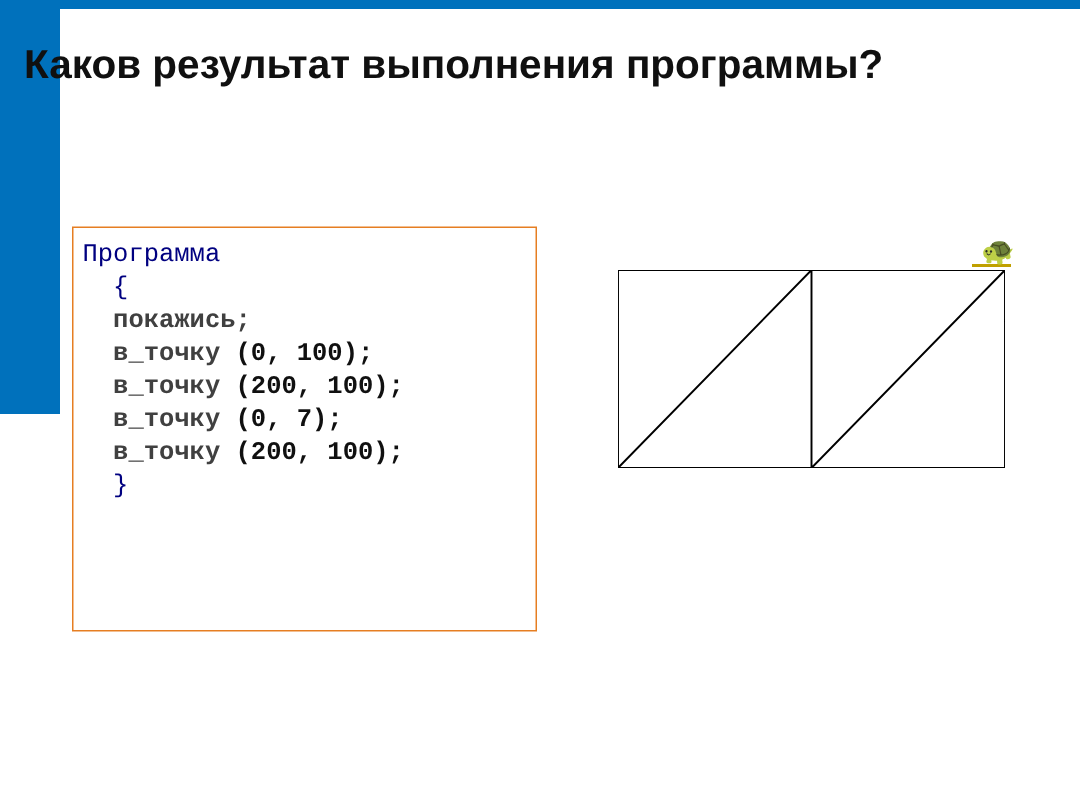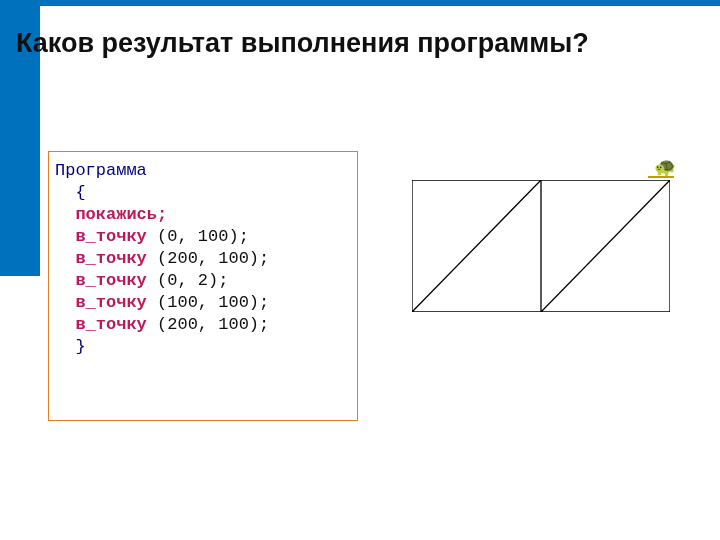--- a/index.html
+++ b/index.html
@@ -40,22 +40,22 @@
     padding: 8px 6px;
     font-family: "Courier New", monospace;
     font-size: 17px;
     line-height: 22px;
     color: #000080;
     font-weight: bold;
     margin-top: 36px;
   }
   .code-box .line { white-space: pre; }
   .plain { color: #000080; font-weight: normal; }
-  .kw { color: #be185d; font-weight: bold; }
-  .arg { color: #101010; font-weight: normal; }
+  .kw { color: #404040; font-weight: bold; }
+  .arg { color: #101010; font-weight: bold; }
   .drawing {
     position: absolute;
     top: 180px; left: 412px;
     width: 258px; height: 132px;
   }
   .turtle {
     position: absolute;
     top: 156px; left: 654px;
     font-size: 18px;
     color: #000;
@@ -74,22 +74,21 @@
 <div class="side-bar"></div>
 
 <h1 class="title">Каков результат выполнения программы?</h1>
 
 <div class="code-box">
   <div class="line plain">Программа</div>
   <div class="line plain">  {</div>
   <div class="line kw">  покажись;</div>
   <div class="line"><span class="kw">  в_точку</span><span class="arg"> (0, 100);</span></div>
   <div class="line"><span class="kw">  в_точку</span><span class="arg"> (200, 100);</span></div>
-  <div class="line"><span class="kw">  в_точку</span><span class="arg"> (0, 2);</span></div>
-  <div class="line"><span class="kw">  в_точку</span><span class="arg"> (100, 100);</span></div>
+  <div class="line"><span class="kw">  в_точку</span><span class="arg"> (0, 7);</span></div>
   <div class="line"><span class="kw">  в_точку</span><span class="arg"> (200, 100);</span></div>
   <div class="line plain">  }</div>
 </div>
 
 <svg class="drawing" preserveAspectRatio="none" viewBox="0 0 200 100">
   <path fill="none" stroke="#000" stroke-width="1" d="M0 100 L0 0 L200 0 L200 100 L0 100 L100 0 L100 100 L200 0"></path>
 </svg>
 
 <div class="turtle-base"></div>
 <div class="turtle">🐢</div>

